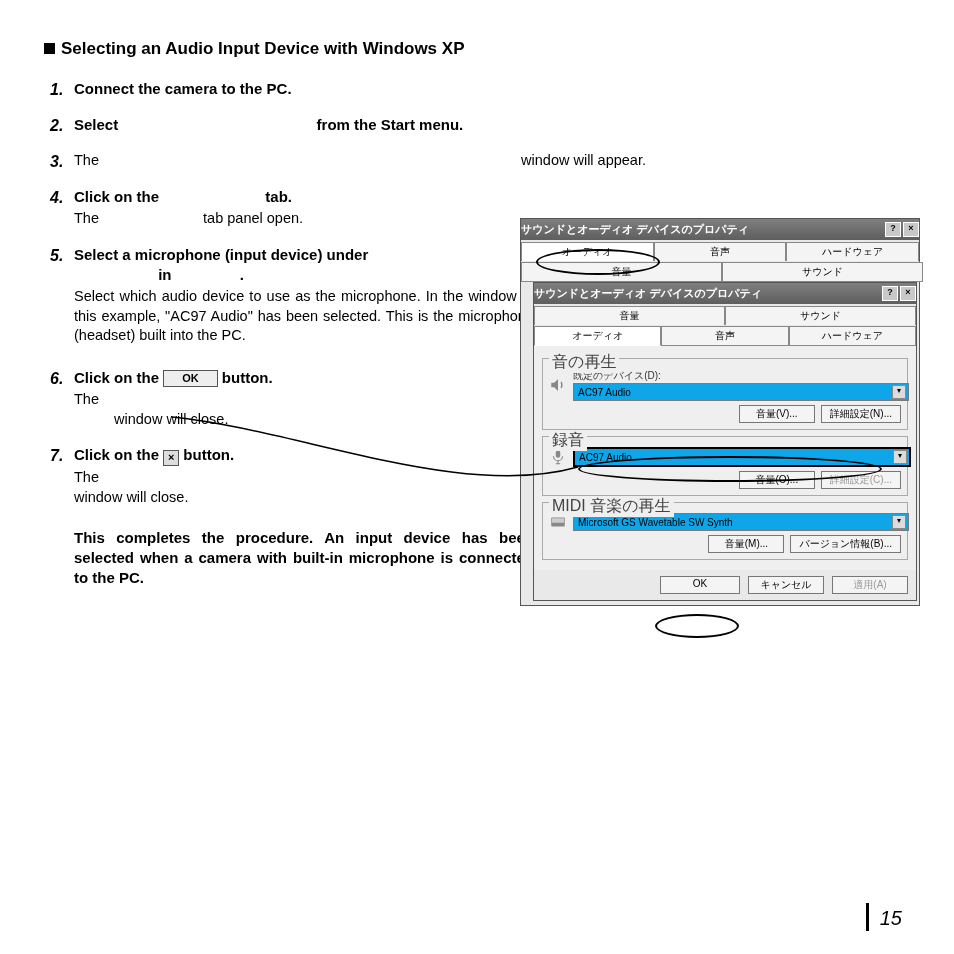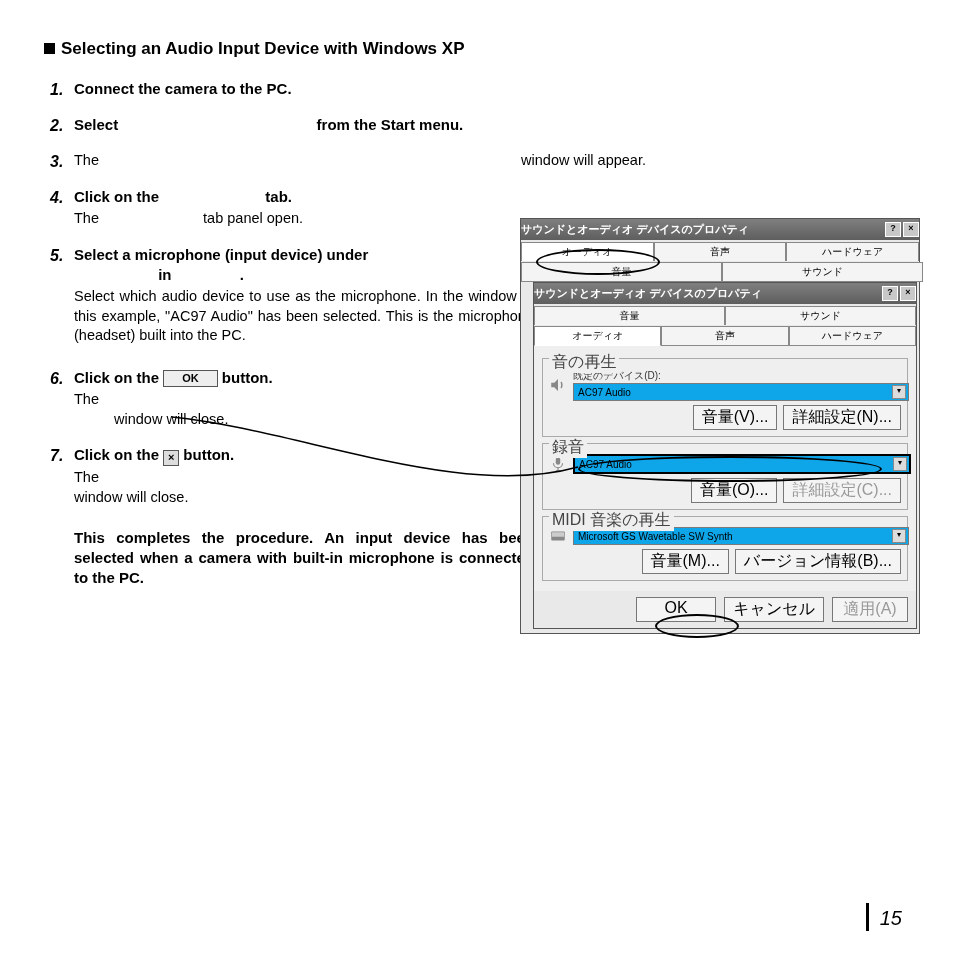--- a/index.html
+++ b/index.html
@@ -147,21 +147,21 @@
     padding: 0 2px 0 4px;
   }
   .xp-select .caret {
     width: 12px; height: 12px; background: #dcdcdc; border: 1px solid #888;
     font-size: 8px; text-align: center; line-height: 10px;
   }
   .btnrow { display: flex; justify-content: flex-end; gap: 6px; margin-top: 4px; }
   .xp-btn {
     border: 1px solid #777;
     background: #f4f4f4;
-    font-size: 16px;
+    font-size: 10px;
     padding: 1px 8px;
     min-width: 58px;
     text-align: center;
   }
   .xp-btn.disabled { color: #999; }
   .checkbox-row { margin: 6px 2px; font-size: 10px; display:flex; align-items:center; gap:4px; }
   .checkbox { width:10px; height:10px; border:1px solid #666; background:#fff; }
 
   .bottom-row {
     display: flex; justify-content: flex-end; gap: 8px;

